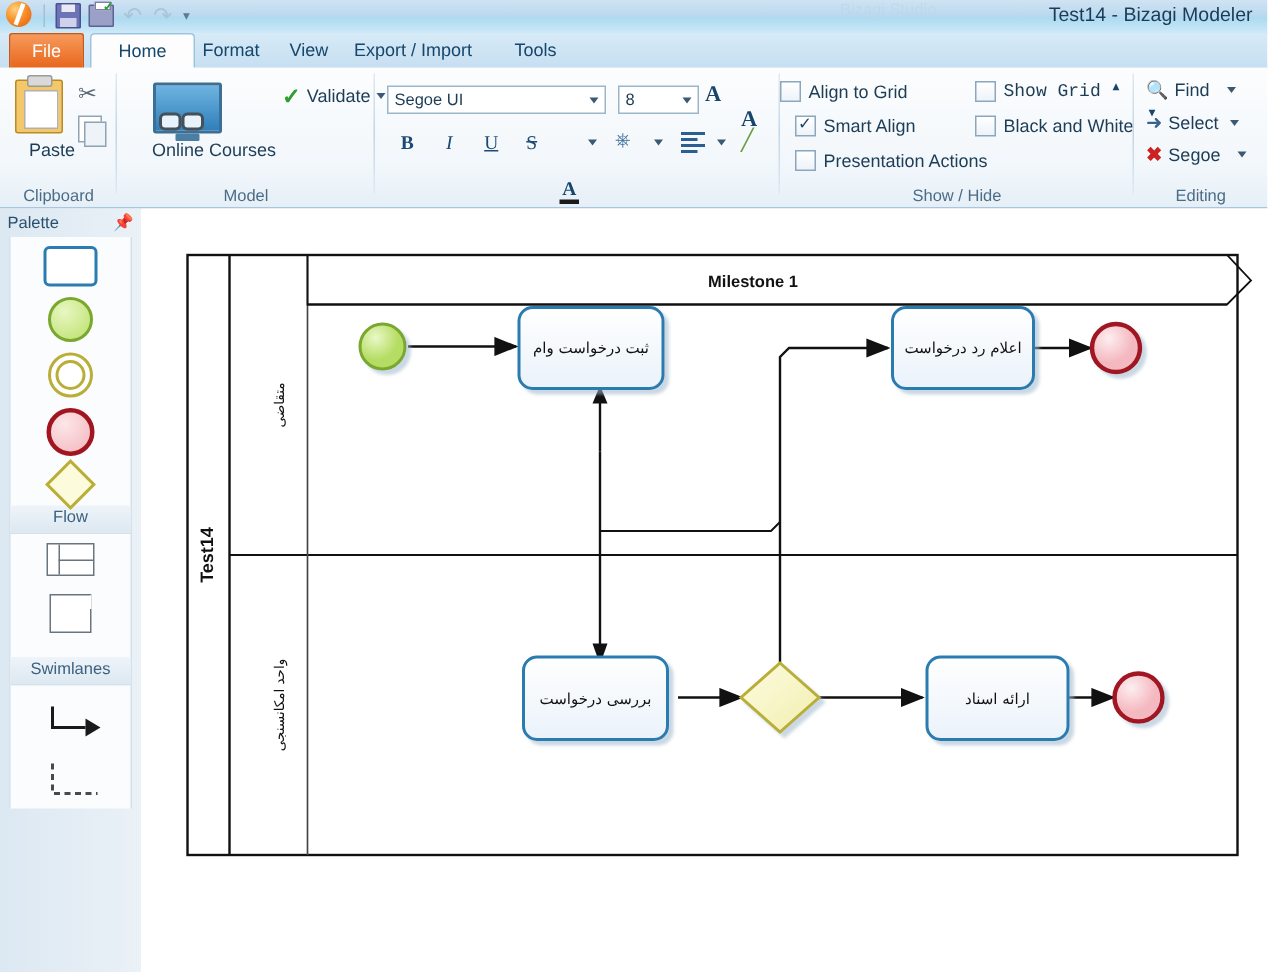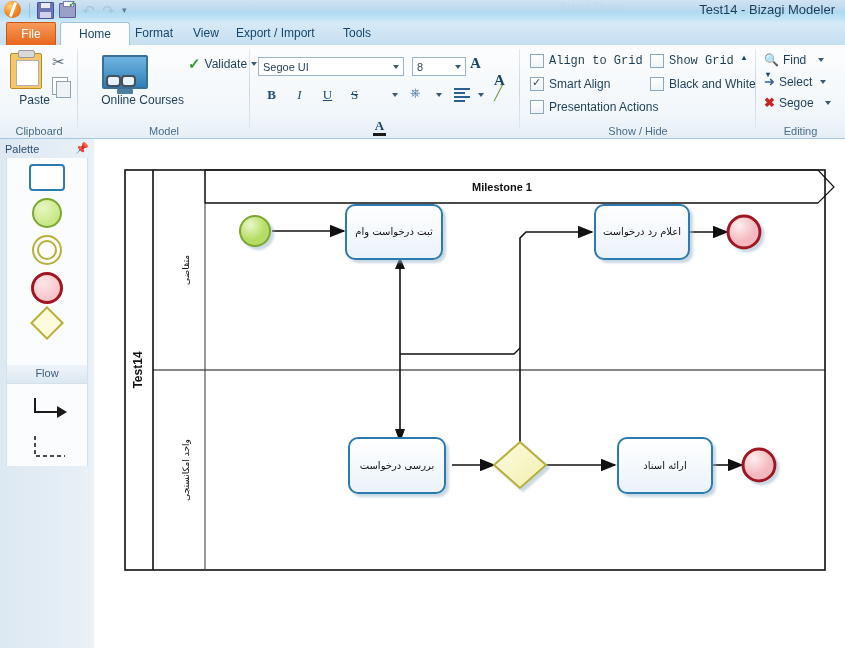--- a/index.html
+++ b/index.html
@@ -180,21 +180,21 @@
     background: linear-gradient(to right,#dce8f2,#eaf1f7);
     border-right:1px solid #a8bfd2;
   }
   .palette-header {
     height:19px; display:flex; align-items:center; justify-content:space-between;
     padding:0 5px; font-size:11px; color:#2a4f6e;
   }
   .pin { font-size:11px; color:#45708f; transform: rotate(0deg); }
   .pal-section { background:#fbfcfd; margin:0 6px 0 6px; border:1px solid #d4e0ea; border-top:none; }
   .pal-items { display:flex; flex-direction:column; align-items:center; padding:6px 0 2px 0; gap:7px; }
-  .pal-label { text-align:center; font-size:11px; color:#3c6180; padding:2px 0 4px 0; background:linear-gradient(to bottom,#eef4f9,#dde8f1);margin-top:28px; }
+  .pal-label { text-align:center; font-size:11px; color:#3c6180; padding:2px 0 4px 0; background:linear-gradient(to bottom,#eef4f9,#dde8f1); }
   .sh-task { width:32px; height:23px; border:2px solid #2b7cb0; border-radius:4px; background:#fff; }
   .sh-start { width:26px; height:26px; border-radius:50%; border:2px solid #7aa82e; background:radial-gradient(circle at 35% 30%,#e9f7c3,#b9e06a); }
   .sh-inter { width:26px; height:26px; border-radius:50%; border:2px solid #b9ae38; background:#fff; position:relative; }
   .sh-inter:after { content:""; position:absolute; left:3px; top:3px; right:3px; bottom:3px; border:2px solid #b9ae38; border-radius:50%; }
   .sh-end { width:26px; height:26px; border-radius:50%; border:3px solid #a01520; background:radial-gradient(circle at 35% 30%,#fde6e8,#f3b6bd); }
   .sh-gw { width:20px; height:20px; transform:rotate(45deg); border:2px solid #b9ae38; background:#fcfbdc; }
   .sh-group { width:30px; height:22px; border:2px dashed #9aa4ad; border-radius:5px; background:#fff; }
   .sh-annot { width:28px; height:18px; background:linear-gradient(to bottom,#ffffff,#c9cdd1); border:1px solid #8d949a; position:relative; }
   .sh-annot:after { content:""; position:absolute; left:4px; bottom:-8px; width:14px; height:7px; border-left:1px dashed #8d949a; border-bottom:1px dashed #8d949a; }
   .sh-data { width:20px; height:25px; border:1px solid #8d949a; background:#fff; position:relative; }
@@ -319,21 +319,21 @@
           <i></i>
           <i></i>
         </div>
       <div class="ritem caret" style="left:228px; top:48px;"></div>
       <div class="ritem eraser" style="left:244px; top:40px;">╱</div>
 
       <div class="gsep"></div>
     </div>
 
     <div class="rgroup" style="left:520px; width:236px;">
-      <div class="chk" style="left:10px; top:9px;font-family:Liberation Mono, monospace;">
+      <div class="chk" style="left:0; top:9px;">
         <span class="box"></span>
         <span>Align to Grid</span>
       </div>
       <div class="chk checked" style="left:10px; top:32px;text-align:center;">
         <span class="box"></span>
         <span>Smart Align</span>
       </div>
       <div class="chk" style="left:10px; top:55px;">
         <span class="box"></span>
         <span>Presentation Actions</span>
@@ -381,20 +381,27 @@
         <div class="sh-task"></div>
         <div class="sh-start"></div>
         <div class="sh-inter"></div>
         <div class="sh-end"></div>
         <div class="sh-gw"></div>
       </div>
       <div class="pal-label">Flow</div>
     </div>
 
 
+    <div class="pal-section">
+      <div class="pal-items" style="gap:12px; padding-bottom:16px;">
+        <div class="sh-pool"></div>
+        <div class="sh-mile"></div>
+      </div>
+      <div class="pal-label">Swimlanes</div>
+    </div>
 
     <div class="pal-section" style="border-bottom:none;">
       <div class="pal-conn">
         <svg width="44" height="30">
           <path d="M10 4 L10 18 L32 18" stroke="#1a1a1a" stroke-width="2" fill="none"></path>
           <polygon points="32,12 42,18 32,24" fill="#1a1a1a"></polygon>
         </svg>
         <svg width="44" height="32">
           <path d="M10 2 L10 22 L40 22" stroke="#4a4a4a" stroke-width="2" fill="none" stroke-dasharray="4,3"></path>
         </svg>

